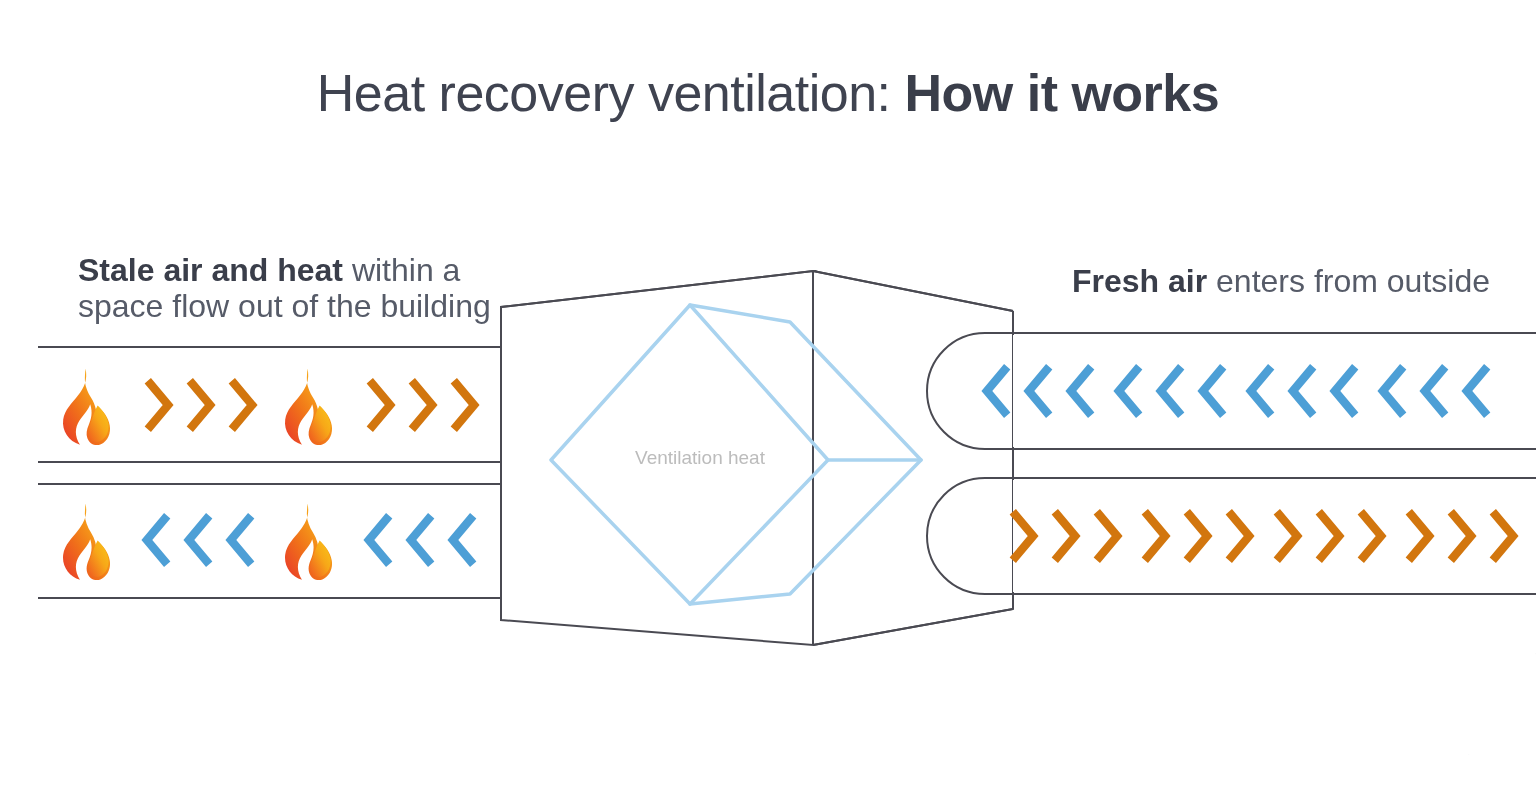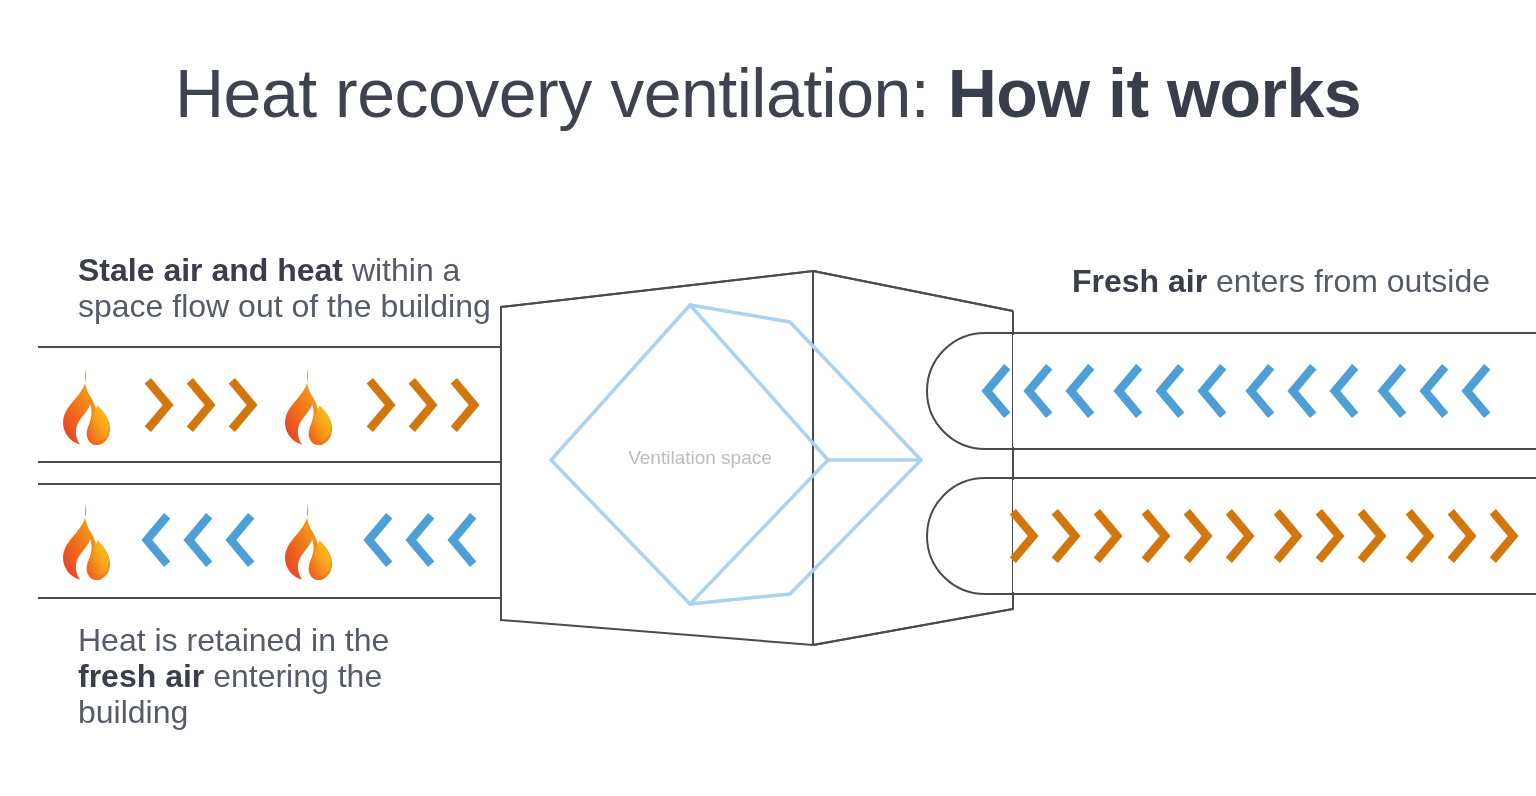--- a/index.html
+++ b/index.html
@@ -18,21 +18,21 @@
     background: #ffffff;
   }
 
   
   .title {
     position: absolute;
     left: 0;
     top: 62px;
     width: 1536px;
     text-align: center;
-    font-size: 68px;
+    font-size: 52px;
     line-height: 62px;
     color: #3f4350;
     font-weight: 300;
     letter-spacing: -0.5px;
     white-space: nowrap;
   }
   .title b {
     font-weight: 700;
     color: #3a3e4a;
   }
@@ -236,24 +236,22 @@
         <use href="#chev-right" x="1312" y="506" width="33" height="60"></use>
         <use href="#chev-right" x="1354" y="506" width="33" height="60"></use>
 
         <use href="#chev-right" x="1402" y="506" width="33" height="60"></use>
         <use href="#chev-right" x="1444" y="506" width="33" height="60"></use>
         <use href="#chev-right" x="1486" y="506" width="33" height="60"></use>
       </g>
     </svg>
   </div>
 
-  <div class="unit-label">Ventilation space</div>
+  <div class="unit-label">Ventilation heat</div>
 
   <div class="caption" id="cap-tl"><b>Stale air and heat</b><span> within a
 space flow out of the building</span></div>
 
-  <div class="caption" id="cap-bl"><span>Heat is retained in the
-</span><b>fresh air</b><span> entering the building</span></div>
 
   <div class="caption" id="cap-tr"><b>Fresh air</b><span> enters from outside</span></div>
 
 
 </div>
 
 </body></html>

